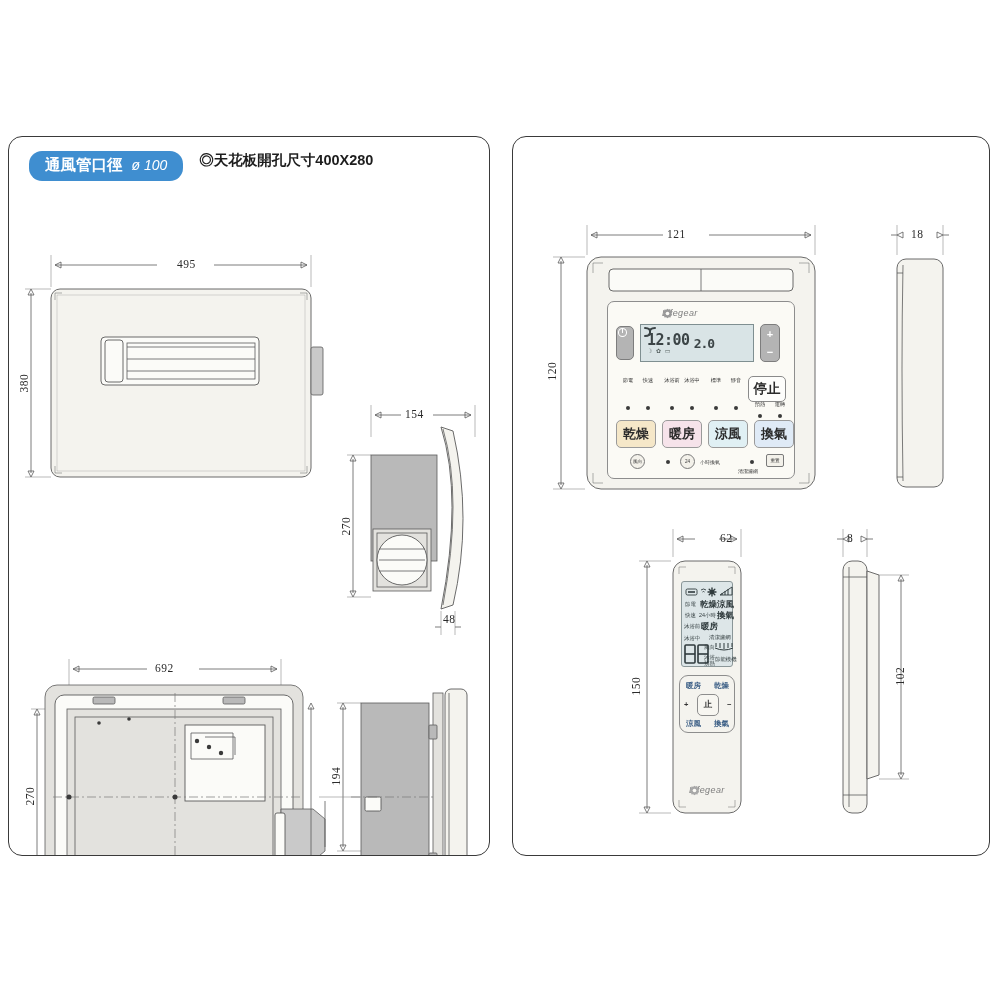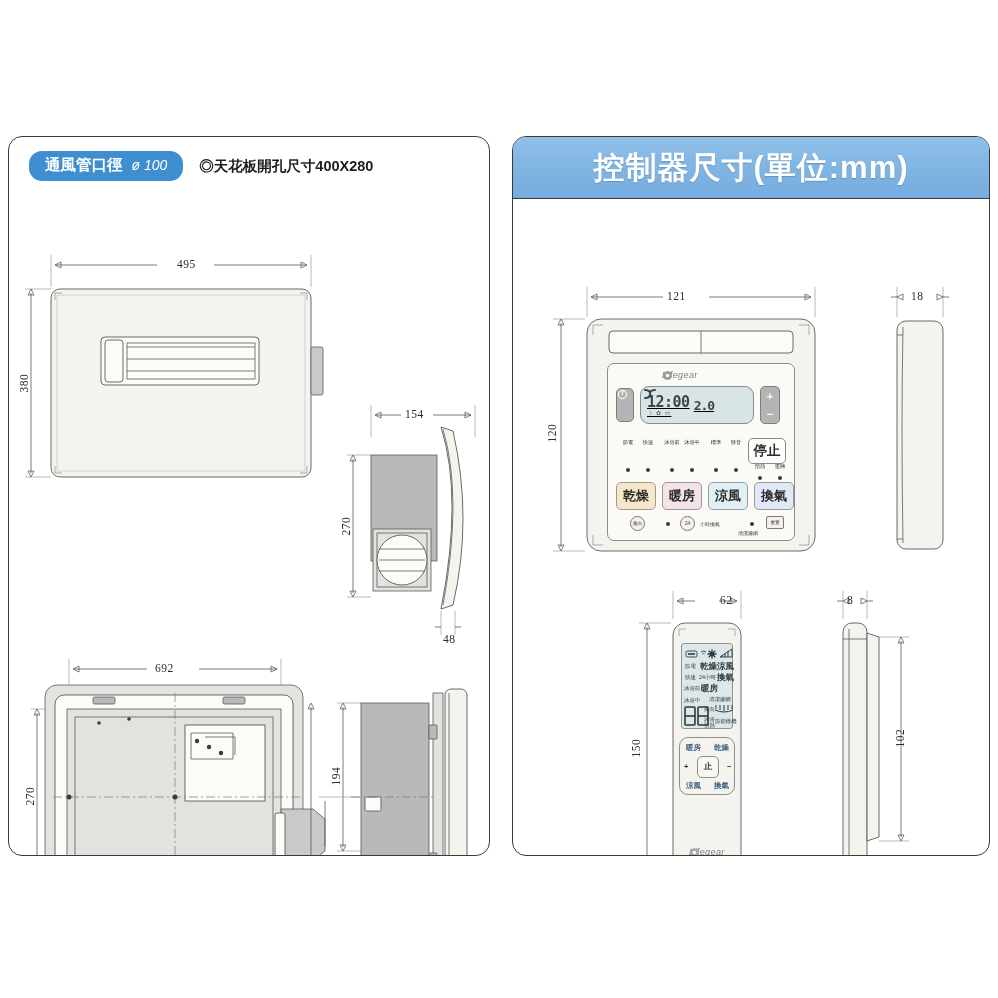--- a/index.html
+++ b/index.html
@@ -35,21 +35,21 @@
     font-weight: bold;
     letter-spacing: 1px;
     text-shadow: 0 1px 1px rgba(60,90,120,.35);
     white-space: nowrap;
   }
   .panel-body { position: relative; width: 100%; height: calc(100% - 62px); }
 
   
   .note-row {
     position: absolute; left: 20px; top: 14px;
-    display: flex; align-items: center; gap: 16px;
+    display: flex; gap: 16px;
   }
   .pill {
     background: #3f8ed0;
     color: #fff;
     border-radius: 13px;
     padding: 4px 16px 5px;
     font-size: 15.5px;
     font-weight: bold;
     white-space: nowrap;
     display: flex; align-items: baseline; gap: 9px;
@@ -90,25 +90,24 @@
     position: absolute; display: flex; align-items: center; gap: 4px;
   }
   .brandmark { width: 11px; height: 11px; }
   .brandtext {
     font-size: 9px; color: #7d7d7d; letter-spacing: .4px; font-style: italic;
   }
   .lcd {
     position: absolute;
     background: #d9e4e6;
     border: 1px solid #7f8f91;
-    border-radius: 9px;
+    border-radius: 0;
     display: flex; align-items: center;
     padding: 0 6px;
     gap: 4px;
-    text-decoration: underline;
   }
   .lcd-time {
     font-family: "DejaVu Sans Mono", monospace;
     font-size: 15px; font-weight: bold; color: #3b4446; letter-spacing: -.5px;
   }
   .lcd-val {
     font-family: "DejaVu Sans Mono", monospace;
     font-size: 13px; font-weight: bold; color: #3b4446; letter-spacing: -1px;
   }
   .lcd-sub { font-size: 6px; color: #55605f; letter-spacing: 1px; }
@@ -310,34 +309,31 @@
           <path class="ln" d="M372,798 l6,-3 v6 z M404,798 l-6,-3 v6 z"></path>
           <path class="ext" d="M404,758 L438,758 M404,780 L438,780"></path>
           <path class="ln" d="M428,762 L428,778"></path>
         </g>
       </svg>
 
       <span class="dimtext" style="left:168px; top:121px;">495</span>
       <span class="dimtext vert" style="left:6px; top:240px;">380</span>
       <span class="dimtext" style="left:396px; top:271px;">154</span>
       <span class="dimtext vert" style="left:328px; top:383px;">270</span>
-      <span class="dimtext" style="left:434px; top:496px;">48</span>
+      <span class="dimtext" style="left:434px; top:476px;">48</span>
 
       <span class="dimtext" style="left:146px; top:525px;">692</span>
       <span class="dimtext vert" style="left:12px; top:653px;">270</span>
 
       <span class="dimtext vert" style="left:318px; top:633px;">194</span>
 
     </div>
   </div>
 
   <div class="panel" id="panel-right">
-    <div class="panel-header">
-      <span class="title">控制器尺寸(單位:mm)</span>
-    </div>
     <div class="panel-body">
 
       <svg width="478" height="658">
 
         <path class="ext" d="M74,118 L74,88 M302,118 L302,88"></path>
         <path class="ln" d="M78,98 L150,98 M196,98 L298,98"></path>
         <path class="ln" d="M78,98 l6,-3 v6 z M298,98 l-6,-3 v6 z"></path>
 
         <path class="ext" d="M72,120 L40,120 M72,352 L40,352"></path>
         <path class="ln" d="M48,124 L48,348"></path>

